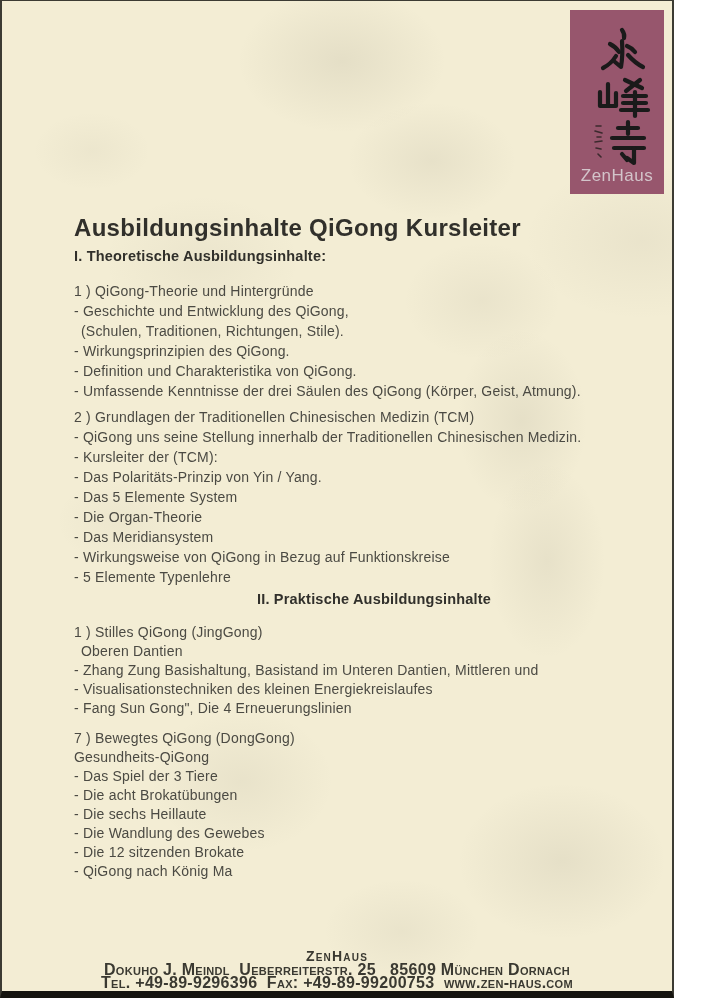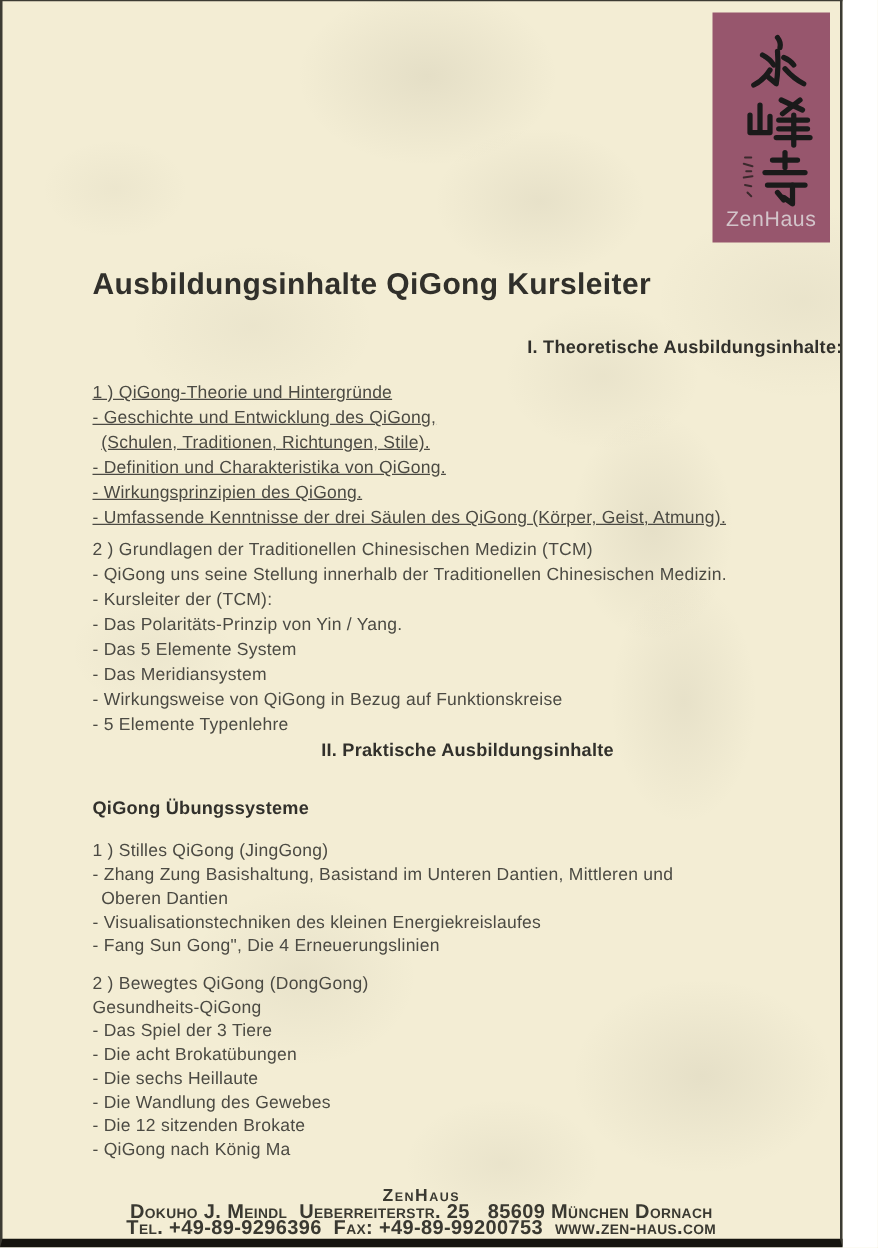--- a/index.html
+++ b/index.html
@@ -45,25 +45,25 @@
   }
 
   
   .content { position:absolute; left:72px; top:0; width:600px; color:#4b4a43; }
   .title {
     margin:214px 0 0 0;
     font-size:24px; line-height:26px;
     font-weight:bold; color:#31302b; letter-spacing:0.3px;
   }
   .sec { margin:0; font-size:14.5px; line-height:18px; font-weight:bold; color:#31302b; letter-spacing:0.2px; }
-  .sec1 { margin-top:28px;text-align:right; }
+  .sec1 { margin-top:6px; }
   .sec2 { margin-top:3px;text-align:center; }
   .sub  { margin-top:28px; }
   .block { font-size:14px; letter-spacing:0.2px; }
-  .b1 { margin-top:16px; line-height:20px;text-decoration:underline; }
+  .b1 { margin-top:16px; line-height:20px; }
   .b2 { margin-top:6px;  line-height:20px; }
   .b3 { margin-top:15px; line-height:19px; }
   .b4 { margin-top:11px; line-height:19px; }
   .indent { padding-left:7px; }
 
   
   .footer {
     position:absolute; left:0; top:948px; width:100%;
     text-align:center;
     color:#3a3931;
@@ -118,50 +118,50 @@
 
   <div class="content">
     <h1 class="title">Ausbildungsinhalte QiGong Kursleiter</h1>
 
     <h2 class="sec sec1">I. Theoretische Ausbildungsinhalte:</h2>
 
     <div class="block b1">
       <div class="line">1 ) QiGong-Theorie und Hintergründe</div>
       <div class="line">- Geschichte und Entwicklung des QiGong,</div>
       <div class="line indent">(Schulen, Traditionen, Richtungen, Stile).</div>
+      <div class="line">- Wirkungsprinzipien des QiGong.</div>
       <div class="line">- Definition und Charakteristika von QiGong.</div>
-      <div class="line">- Wirkungsprinzipien des QiGong.</div>
       <div class="line">- Umfassende Kenntnisse der drei Säulen des QiGong (Körper, Geist, Atmung).</div>
     </div>
 
     <div class="block b2">
       <div class="line">2 ) Grundlagen der Traditionellen Chinesischen Medizin (TCM)</div>
       <div class="line">- QiGong uns seine Stellung innerhalb der Traditionellen Chinesischen Medizin.</div>
       <div class="line">- Kursleiter der (TCM):</div>
       <div class="line">- Das Polaritäts-Prinzip von Yin / Yang.</div>
       <div class="line">- Das 5 Elemente System</div>
+      <div class="line">- Die Organ-Theorie</div>
       <div class="line">- Das Meridiansystem</div>
       <div class="line">- Wirkungsweise von QiGong in Bezug auf Funktionskreise</div>
       <div class="line">- 5 Elemente Typenlehre</div>
     </div>
 
     <h2 class="sec sec2">II. Praktische Ausbildungsinhalte</h2>
 
-    <h2 class="sec sub">QiGong Übungssysteme</h2>
 
     <div class="block b3">
       <div class="line">1 ) Stilles QiGong (JingGong)</div>
+      <div class="line indent">Oberen Dantien</div>
       <div class="line">- Zhang Zung Basishaltung, Basistand im Unteren Dantien, Mittleren und</div>
-      <div class="line indent">Oberen Dantien</div>
       <div class="line">- Visualisationstechniken des kleinen Energiekreislaufes</div>
       <div class="line">- Fang Sun Gong", Die 4 Erneuerungslinien</div>
     </div>
 
     <div class="block b4">
-      <div class="line">2 ) Bewegtes QiGong (DongGong)</div>
+      <div class="line">7 ) Bewegtes QiGong (DongGong)</div>
       <div class="line">Gesundheits-QiGong</div>
       <div class="line">- Das Spiel der 3 Tiere</div>
       <div class="line">- Die acht Brokatübungen</div>
       <div class="line">- Die sechs Heillaute</div>
       <div class="line">- Die Wandlung des Gewebes</div>
       <div class="line">- Die 12 sitzenden Brokate</div>
       <div class="line">- QiGong nach König Ma</div>
     </div>
   </div>
 

